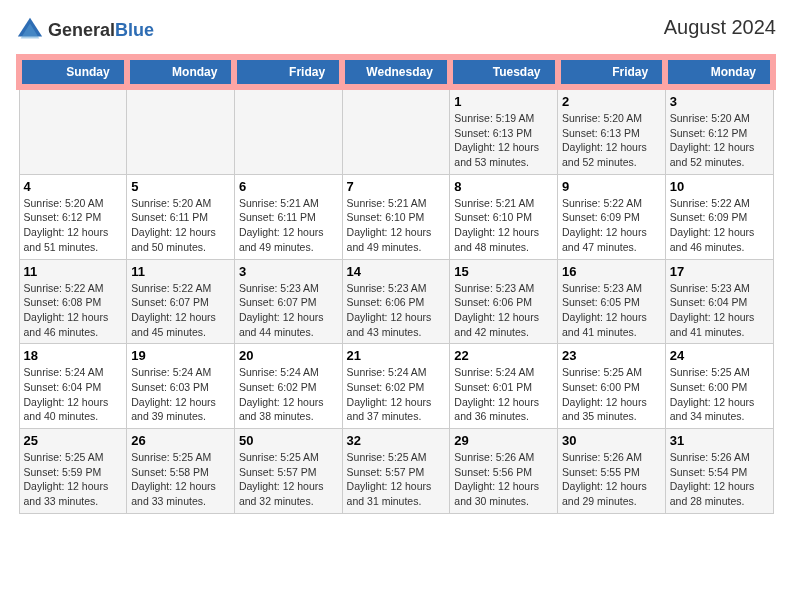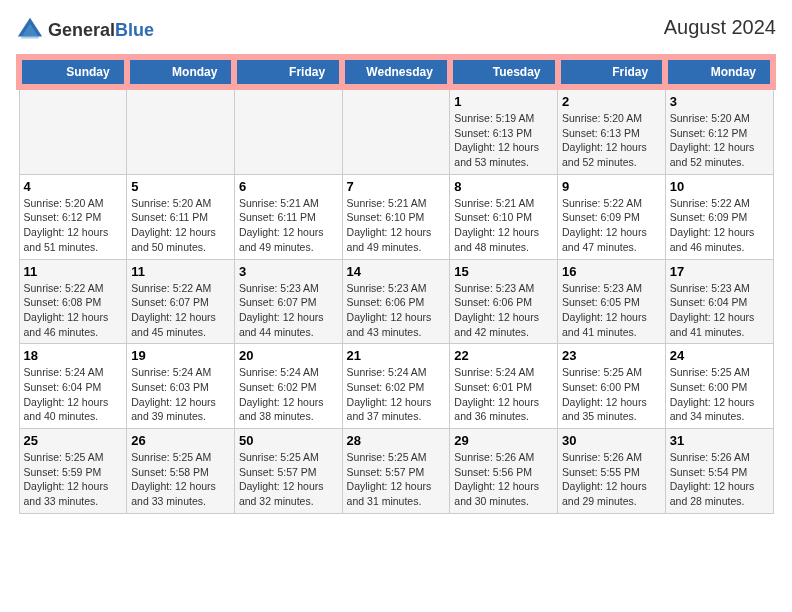--- a/index.html
+++ b/index.html
@@ -315,21 +315,21 @@
 and 33 minutes.</div>
         </td>
         <td>
           <span class="day-num">50</span>
           <div class="day-info" style="white-space: pre-line;">Sunrise: 5:25 AM
 Sunset: 5:57 PM
 Daylight: 12 hours
 and 32 minutes.</div>
         </td>
         <td>
-          <span class="day-num">28</span>
+          <span class="day-num">32</span>
           <div class="day-info" style="white-space: pre-line;">Sunrise: 5:25 AM
 Sunset: 5:57 PM
 Daylight: 12 hours
 and 31 minutes.</div>
         </td>
         <td>
           <span class="day-num">29</span>
           <div class="day-info" style="white-space: pre-line;">Sunrise: 5:26 AM
 Sunset: 5:56 PM
 Daylight: 12 hours

